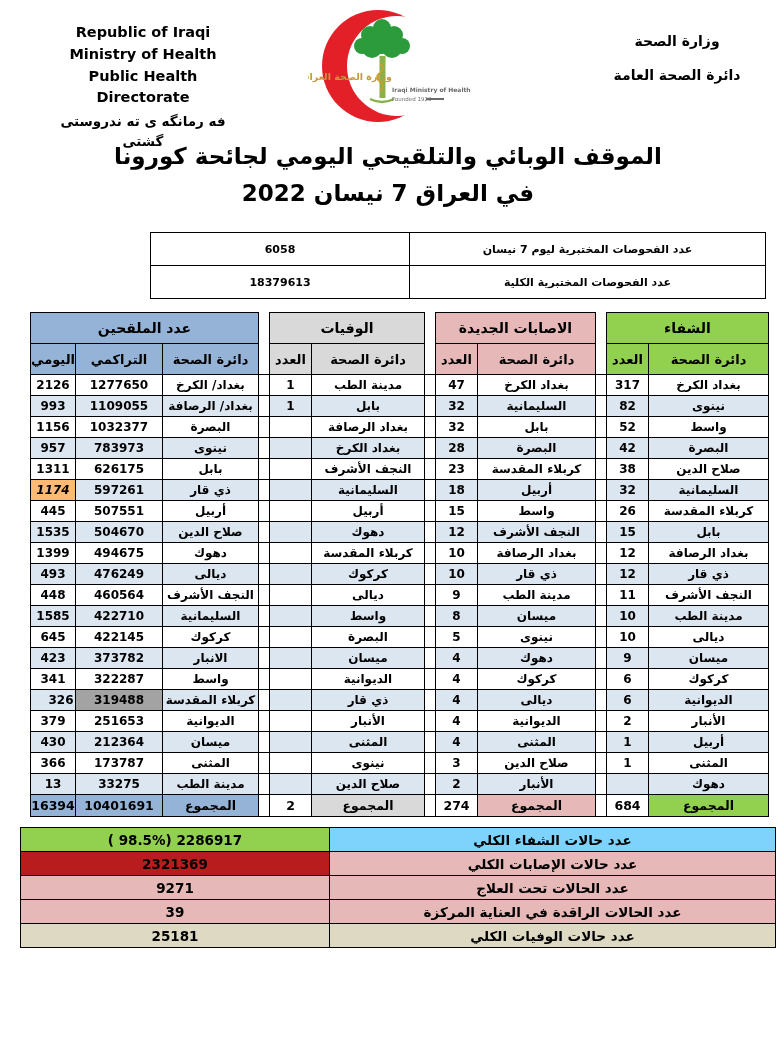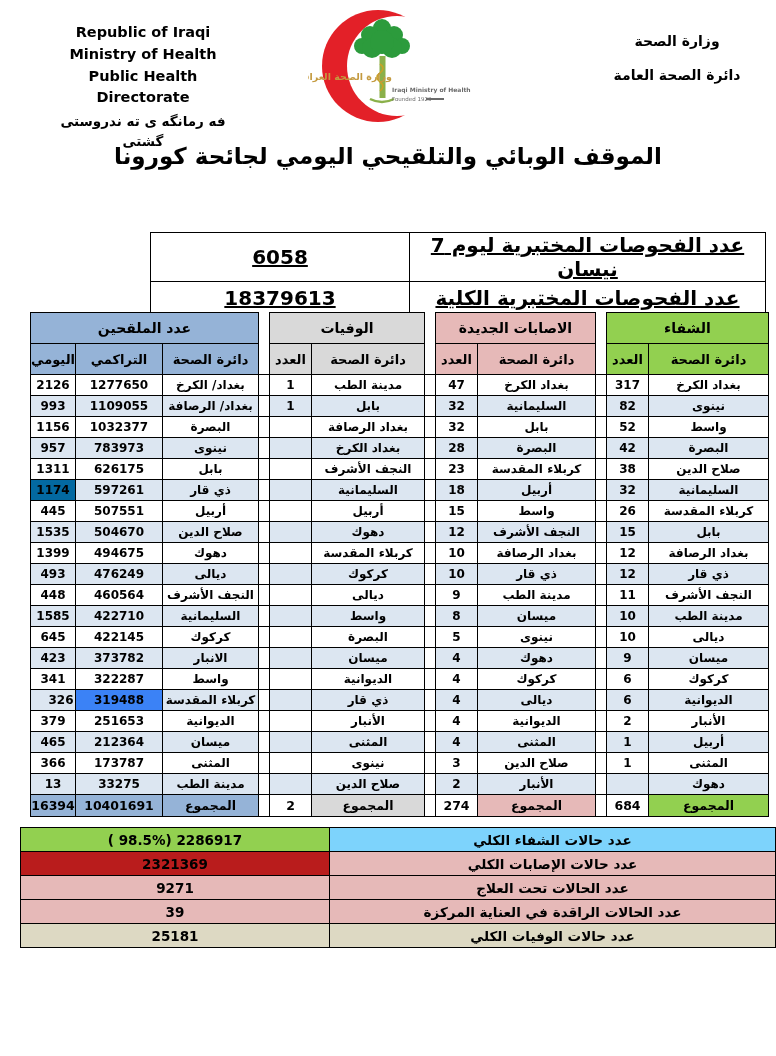--- a/index.html
+++ b/index.html
@@ -10,22 +10,22 @@
             font-weight:bold;font-size:14.5px;line-height:1.5;}
   .hdr-left .ku{font-size:13.5px;margin-top:2px;}
   .hdr-right{position:absolute;right:14px;top:24px;width:170px;text-align:center;
              font-weight:bold;font-size:14px;line-height:2.45;direction:rtl;}
   .logo{position:absolute;left:308px;top:4px;width:164px;height:130px;}
   
   .title{position:absolute;left:0;right:0;top:138px;text-align:center;direction:rtl;
          font-weight:bold;font-size:23px;line-height:1.6;}
   
   .lab-table{position:absolute;left:150px;top:232px;border-collapse:collapse;direction:rtl;}
-  .lab-table td{border:1.7px solid #000;height:32px;font-weight:bold;font-size:20px;
-                text-align:center;padding:0 6px;text-decoration:underline;}
+  .lab-table td{border:1.7px solid #000;height:32px;font-weight:bold;font-size:11px;
+                text-align:center;padding:0 6px;}
   .lab-table .lab-label{width:343px;}
   .lab-table .lab-value{width:246px;direction:ltr;}
   
   .main-table{position:absolute;left:30px;top:312px;border-collapse:collapse;direction:rtl;
               table-layout:fixed;}
   .main-table td{border:1px solid #000;font-weight:bold;text-align:center;padding:0;
                  overflow:hidden;white-space:nowrap;}
   .main-table td.sec-title{height:30px;font-size:14px;}
   .main-table td.sub{height:30px;font-size:13px;}
   .main-table tr.data td{height:20px;font-size:12px;}
@@ -77,20 +77,21 @@
     </svg>
   </div>
 
   <div class="hdr-right">
     <div>وزارة الصحة</div>
     <div>دائرة الصحة العامة</div>
   </div>
 
   <div class="title">
     <div>الموقف الوبائي والتلقيحي اليومي لجائحة كورونا</div>
+    <div>في العراق  7 نيسان 2022</div>
   </div>
 
   <table class="lab-table">
     <tbody id="lab-body">
         <tr>
           <td class="lab-label">عدد الفحوصات المختبرية  ليوم 7  نيسان</td>
           <td class="lab-value">6058</td>
         </tr>
         <tr>
           <td class="lab-label">عدد الفحوصات المختبرية الكلية</td>
@@ -213,21 +214,21 @@
           <td class="cnt" style="background: rgb(220, 230, 241);">32</td>
           <td class="sp-b"></td>
           <td style="background: rgb(220, 230, 241);">أربيل</td>
           <td class="cnt" style="background: rgb(220, 230, 241);">18</td>
           <td class="sp-b"></td>
           <td style="background: rgb(220, 230, 241);">السليمانية</td>
           <td class="cnt" style="background: rgb(220, 230, 241);"></td>
           <td class="sp-b"></td>
           <td style="background: rgb(220, 230, 241);">ذي قار</td>
           <td class="cnt" style="background: rgb(220, 230, 241);">597261</td>
-          <td class="cnt" style="background: #0369a1;">1174</td>
+          <td class="cnt" style="background: #fdba74; font-style: italic;">1174</td>
         </tr>
         <tr class="data">
           <td>كربلاء المقدسة</td>
           <td class="cnt">26</td>
           <td class="sp-b"></td>
           <td>واسط</td>
           <td class="cnt">15</td>
           <td class="sp-b"></td>
           <td>أربيل</td>
           <td class="cnt"></td>
@@ -352,21 +353,21 @@
           <td style="background: rgb(220, 230, 241);">الديوانية</td>
           <td class="cnt" style="background: rgb(220, 230, 241);">6</td>
           <td class="sp-b"></td>
           <td style="background: rgb(220, 230, 241);">ديالى</td>
           <td class="cnt" style="background: rgb(220, 230, 241);">4</td>
           <td class="sp-b"></td>
           <td style="background: rgb(220, 230, 241);">ذي قار</td>
           <td class="cnt" style="background: rgb(220, 230, 241);"></td>
           <td class="sp-b"></td>
           <td style="background: rgb(220, 230, 241);">كربلاء المقدسة</td>
-          <td class="cnt" style="background: #3b82f6;">319488</td>
+          <td class="cnt" style="background: #a3a3a3;">319488</td>
           <td class="cnt" style="background: rgb(220, 230, 241); padding-left: 16px;">326</td>
         </tr>
         <tr class="data">
           <td>الأنبار</td>
           <td class="cnt">2</td>
           <td class="sp-b"></td>
           <td>الديوانية</td>
           <td class="cnt">4</td>
           <td class="sp-b"></td>
           <td>الأنبار</td>
@@ -381,21 +382,21 @@
           <td class="cnt" style="background: rgb(220, 230, 241);">1</td>
           <td class="sp-b"></td>
           <td style="background: rgb(220, 230, 241);">المثنى</td>
           <td class="cnt" style="background: rgb(220, 230, 241);">4</td>
           <td class="sp-b"></td>
           <td style="background: rgb(220, 230, 241);">المثنى</td>
           <td class="cnt" style="background: rgb(220, 230, 241);"></td>
           <td class="sp-b"></td>
           <td style="background: rgb(220, 230, 241);">ميسان</td>
           <td class="cnt" style="background: rgb(220, 230, 241);">212364</td>
-          <td class="cnt" style="background: rgb(220, 230, 241);">465</td>
+          <td class="cnt" style="background: rgb(220, 230, 241);">430</td>
         </tr>
         <tr class="data">
           <td>المثنى</td>
           <td class="cnt">1</td>
           <td class="sp-b"></td>
           <td>صلاح الدين</td>
           <td class="cnt">3</td>
           <td class="sp-b"></td>
           <td>نينوى</td>
           <td class="cnt"></td>

